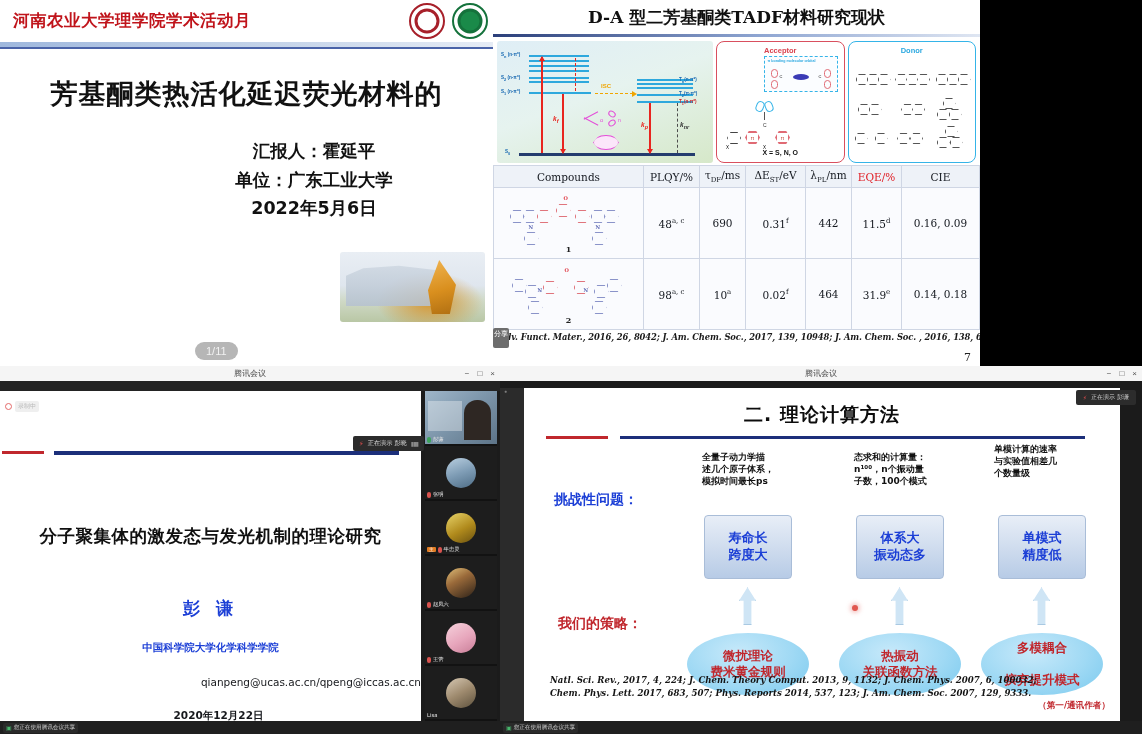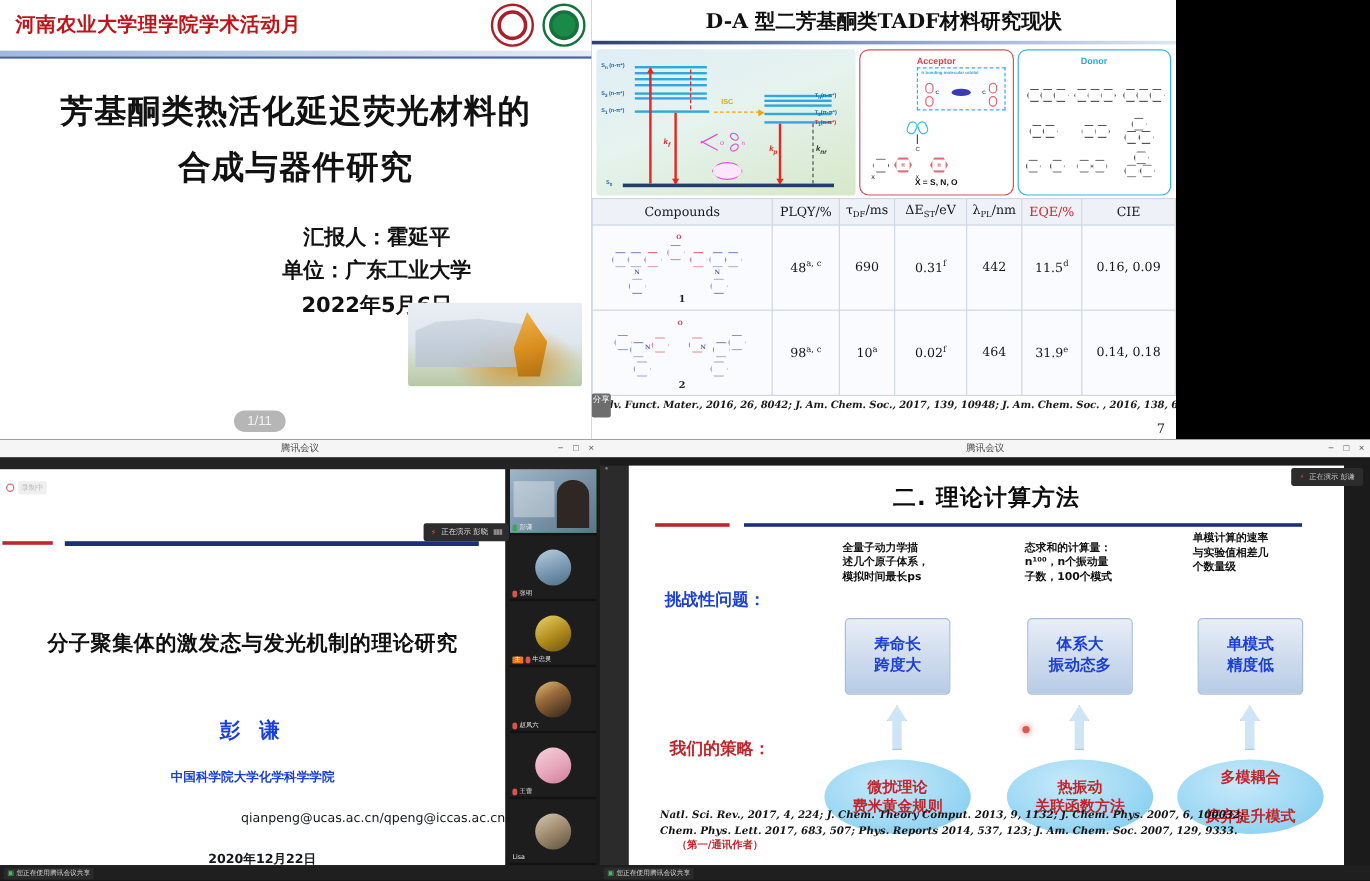--- a/index.html
+++ b/index.html
@@ -400,21 +400,21 @@
   }
   .br-cursor {
     position:absolute; width:6px; height:6px; border-radius:50%;
     background:#e0574f; box-shadow:0 0 4px 2px rgba(224,87,79,.35);
   }
   .br-refs {
     position:absolute; left:26px; bottom:10px; width:560px;
     font-size:8.6px; font-style:italic; font-weight:bold; color:#141414; line-height:1.42;
     font-family:"DejaVu Serif","Liberation Serif",serif;
   }
-  .br-refs-note { color:#c0272d; padding-left:14px; font-style:normal; }
+  .br-refs-note { color:#c0272d; padding-left:14px; font-style:normal;text-align:right; }
   .br-toast {
     position:absolute; right:6px; top:24px; background:#2c2c2c; color:#ccc;
     font-size:6px; padding:3px 7px; border-radius:2px; display:flex; gap:4px; align-items:center;
     font-family:"DejaVu Sans","Liberation Sans",sans-serif; white-space:nowrap;
   }
   .br-toast .bolt { color:#d94b4b; }
 </style>
 </head>
 <body>
 
@@ -426,21 +426,20 @@
       <div class="seals">
         <div class="seal seal-red"></div>
         <div class="seal seal-green"></div>
       </div>
     </div>
     <div class="tl-rule"></div>
     <div class="tl-rule2"></div>
 
     <div class="tl-body">
       <div class="tl-title-line">芳基酮类热活化延迟荧光材料的</div>
-      <div class="tl-title-line">合成与器件研究</div>
 
       <div class="tl-meta">
         <div class="tl-meta-line">汇报人：霍延平</div>
         <div class="tl-meta-line">单位：广东工业大学</div>
         <div class="tl-meta-line">2022年5月6日</div>
       </div>
 
       <div class="tl-campus">
         <div class="bldg"></div>
         <div class="monument"></div>

